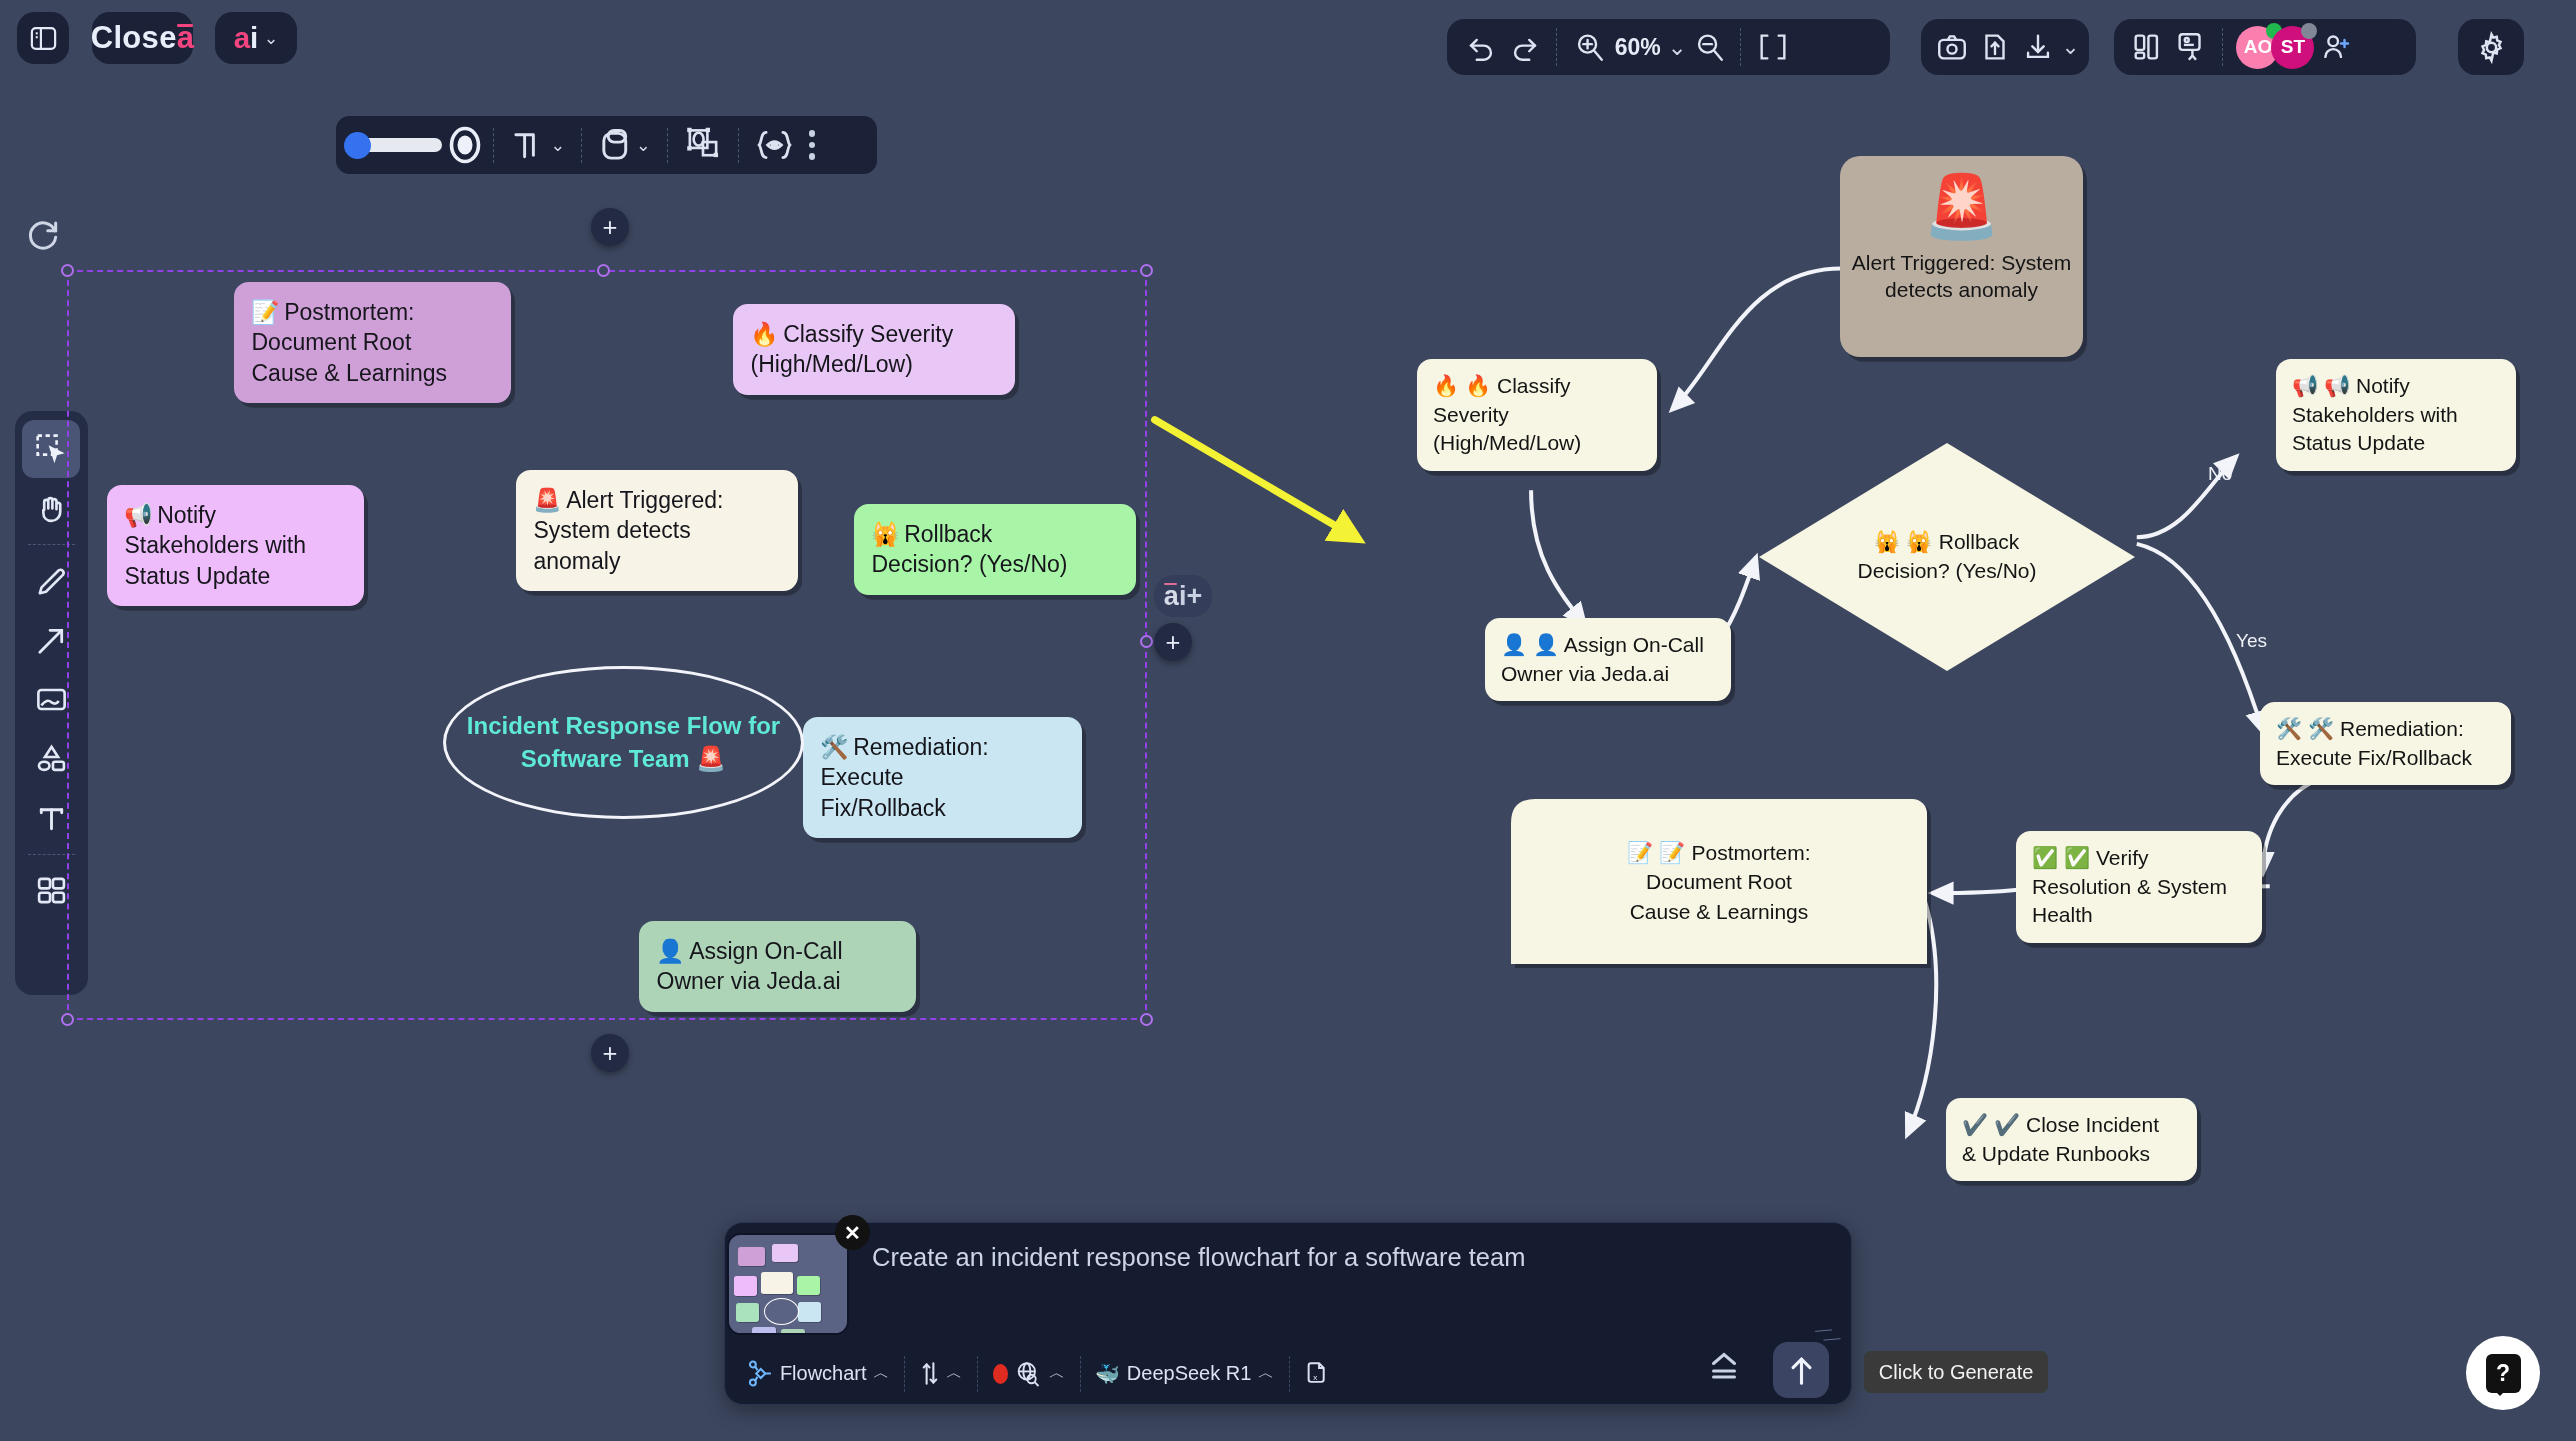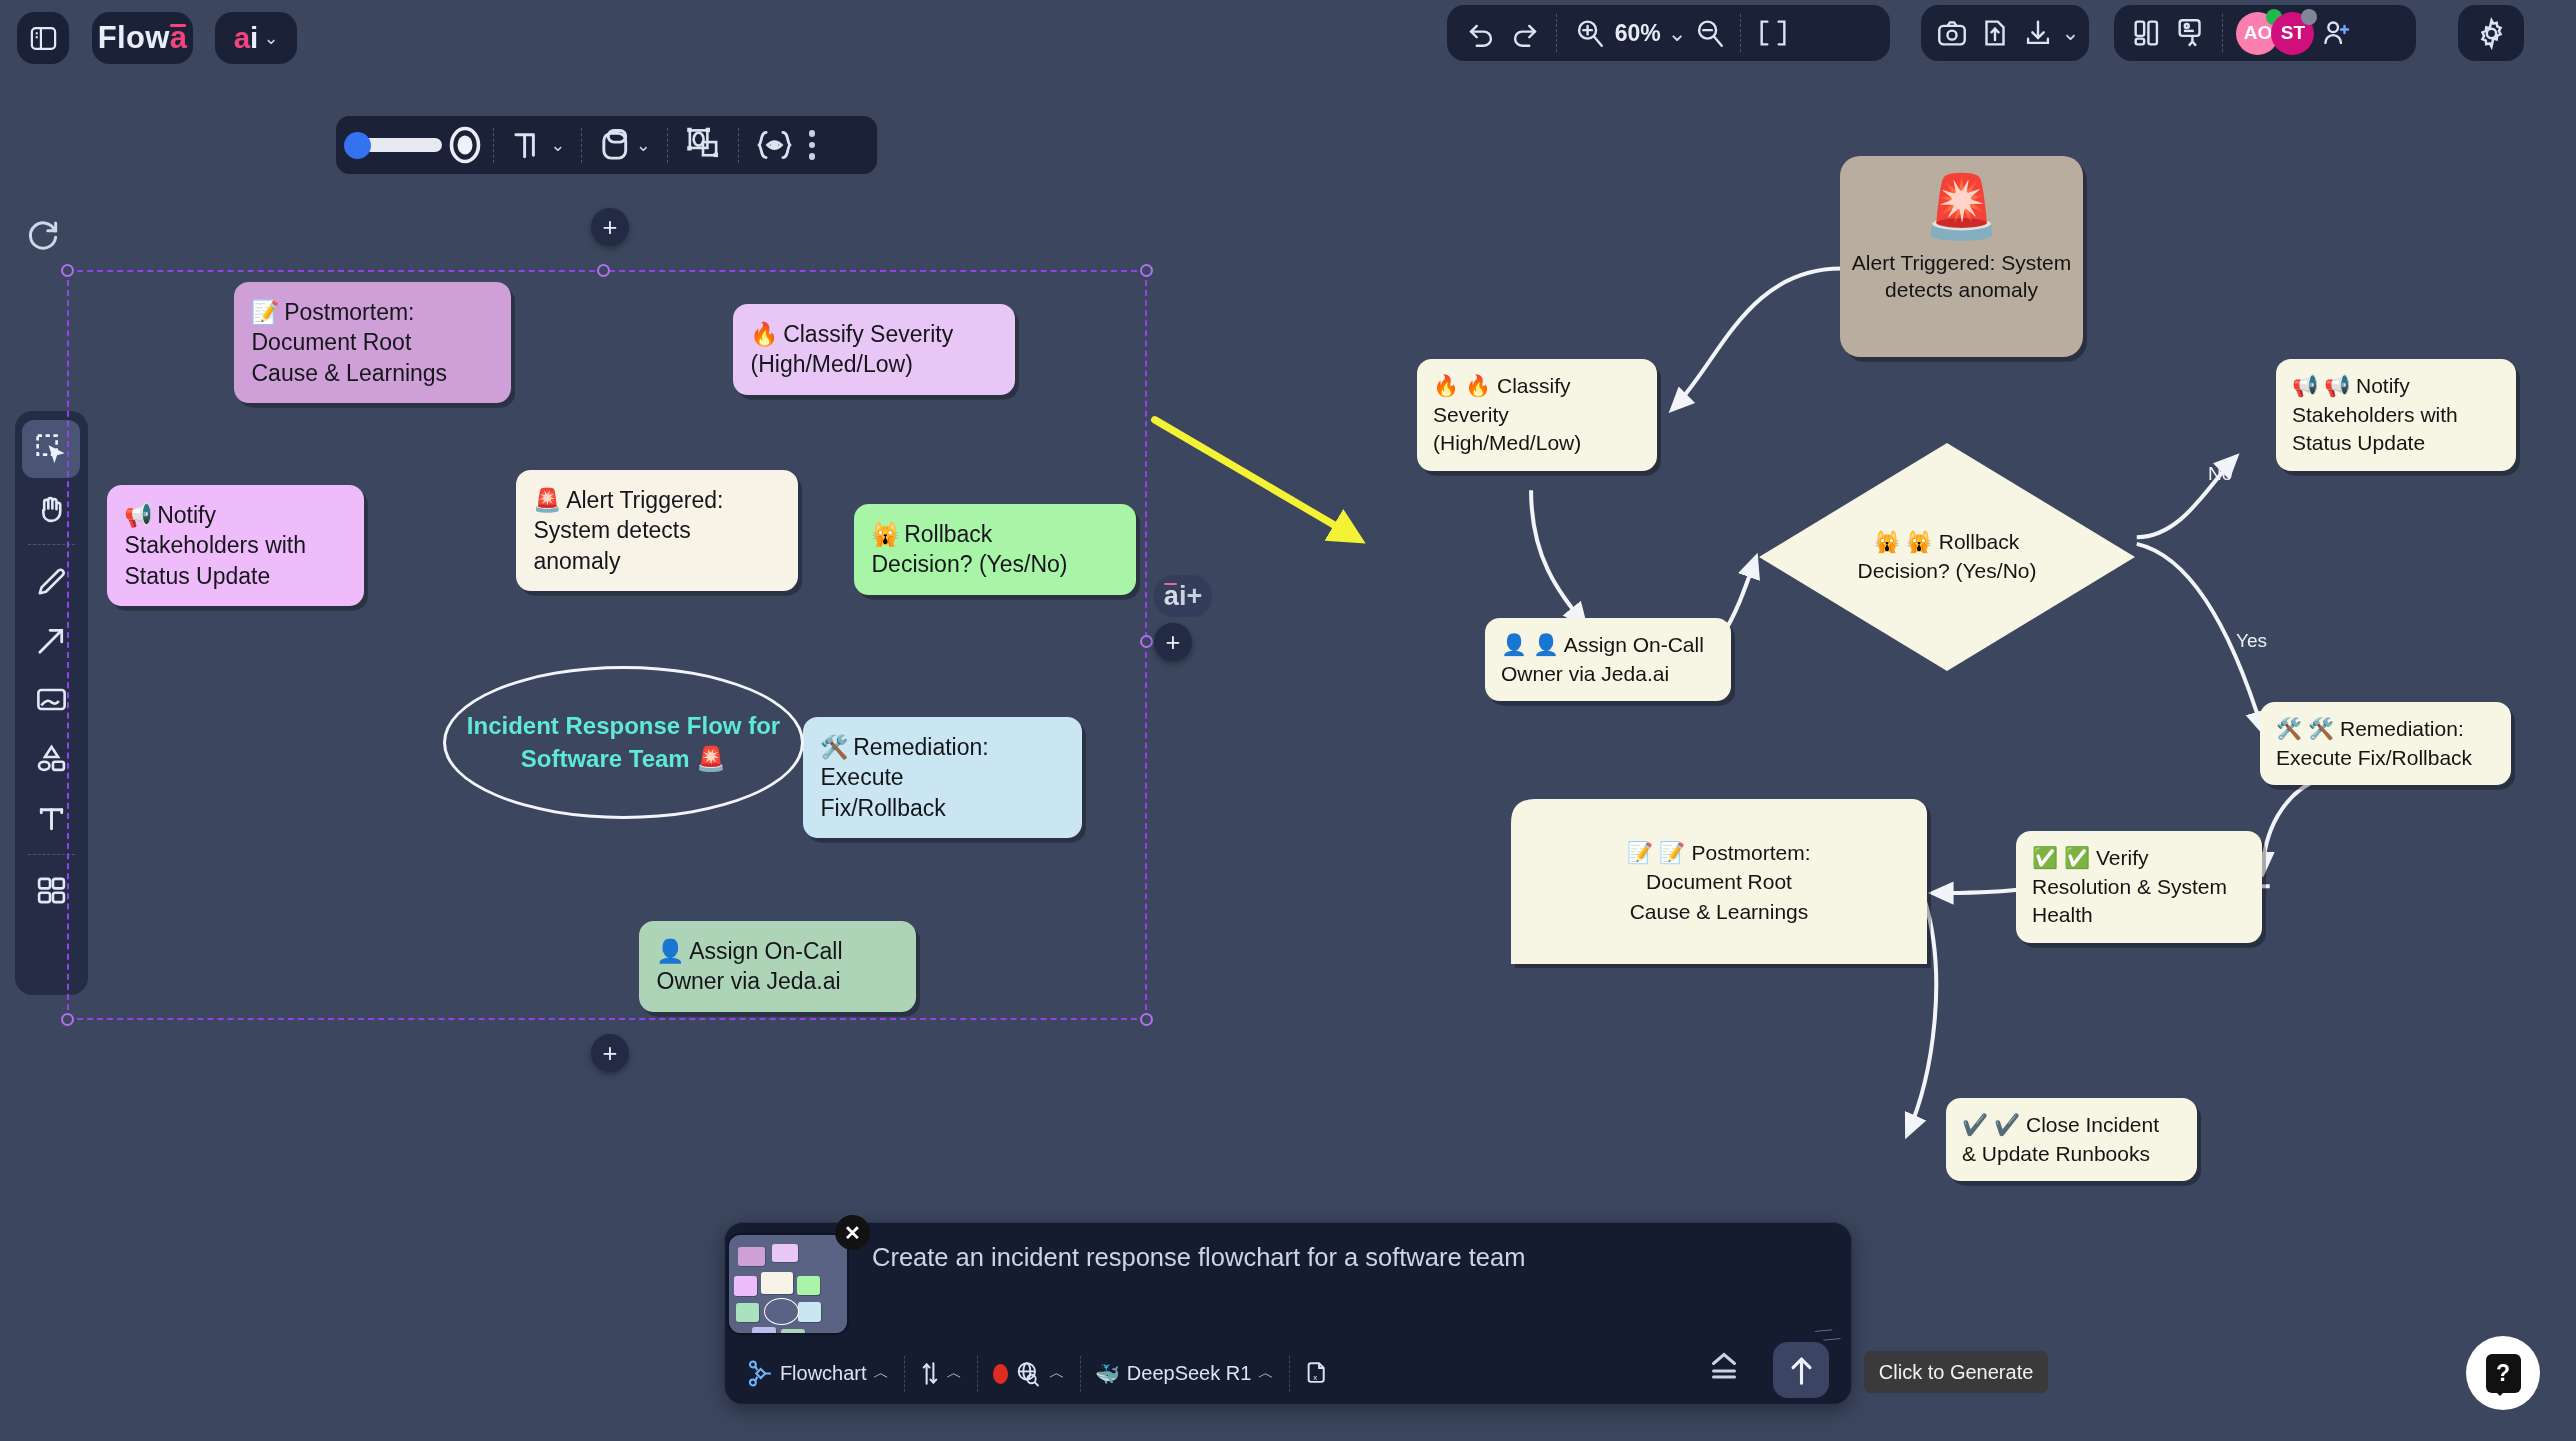--- a/index.html
+++ b/index.html
@@ -21,21 +21,21 @@
   .panel-toggle { left:17px; top:12px; width:52px; height:52px; background:#1b2137; }
   .logo-btn { left:92px; top:12px; width:101px; height:52px; }
   .logo-txt { font-size:31px; font-weight:600; letter-spacing:0.3px; color:#e9eefb; }
   .logo-txt .pink { color:#f2457f; position:relative; }
   .logo-txt .bar { position:absolute; left:0; right:1.3px; top:4px; height:3.4px; background:#f2457f; border-radius:1.3px; }
   .ai-btn { left:215px; top:12px; width:82px; height:52px; gap:2.7px; }
   .ai-txt { font-size:29.5px; font-weight:700; color:#e9eefb; position:relative; }
   .ai-txt .a { color:#f2457f; position:relative; }
   .chev { font-size:17.5px; color:#cfd7e8; margin-left:2.7px; }
 
-  .grp { position:absolute; background:#1b2137; border-radius:17.5px; display:flex; align-items:center; height:56px; top:5px; }
+  .grp { position:absolute; background:#1b2137; border-radius:17.5px; display:flex; align-items:center; height:56px; top:19px; }
   .grp-undo { left:1447px; width:443px; padding:0 12px; }
   .grp-cap { left:1921px; width:168px; padding:0 9.4px; }
   .grp-collab { left:2114px; width:302px; padding:0 10.7px; }
   .grp-settings { left:2458px; width:66px; justify-content:center; }
   .tool { width:44px; height:44px; display:flex; align-items:center; justify-content:center; color:#dde3f1; }
   .vsep { width:0; border-left:1.3px dashed #4b5572; height:38px; margin:0 9.4px; }
   .zoomlabel { font-size:23px; font-weight:700; color:#e6ebf7; padding:0 4px; }
 
   .avatar { width:43px; height:43px; border-radius:50%; display:flex; align-items:center; justify-content:center;
             font-size:19px; font-weight:700; color:#fff; position:relative; }
@@ -218,21 +218,21 @@
       <svg width="31" height="31" viewBox="0 0 24 24" fill="none" stroke="#e3e9f6" stroke-width="1.7">
         <rect x="3" y="4" width="18" height="16" rx="3"></rect>
         <line x1="10" y1="4" x2="10" y2="20"></line>
         <line x1="6" y1="8" x2="7.5" y2="8"></line>
         <line x1="6" y1="11" x2="7.5" y2="11"></line>
       </svg>
     </div>
 
     <div class="tb-btn logo-btn">
       <span class="logo-txt">
-        <span>Flow</span><span class="pink"><span class="bar"></span>a</span>
+        <span>Close</span><span class="pink"><span class="bar"></span>a</span>
       </span>
     </div>
 
     <div class="tb-btn ai-btn">
       <span class="ai-txt"><span class="a"><span class="bar" style="background:#f2457f"></span>a</span>i</span>
       <span class="chev">⌄</span>
     </div>
 
     <div class="grp grp-undo">
       <div class="tool">

